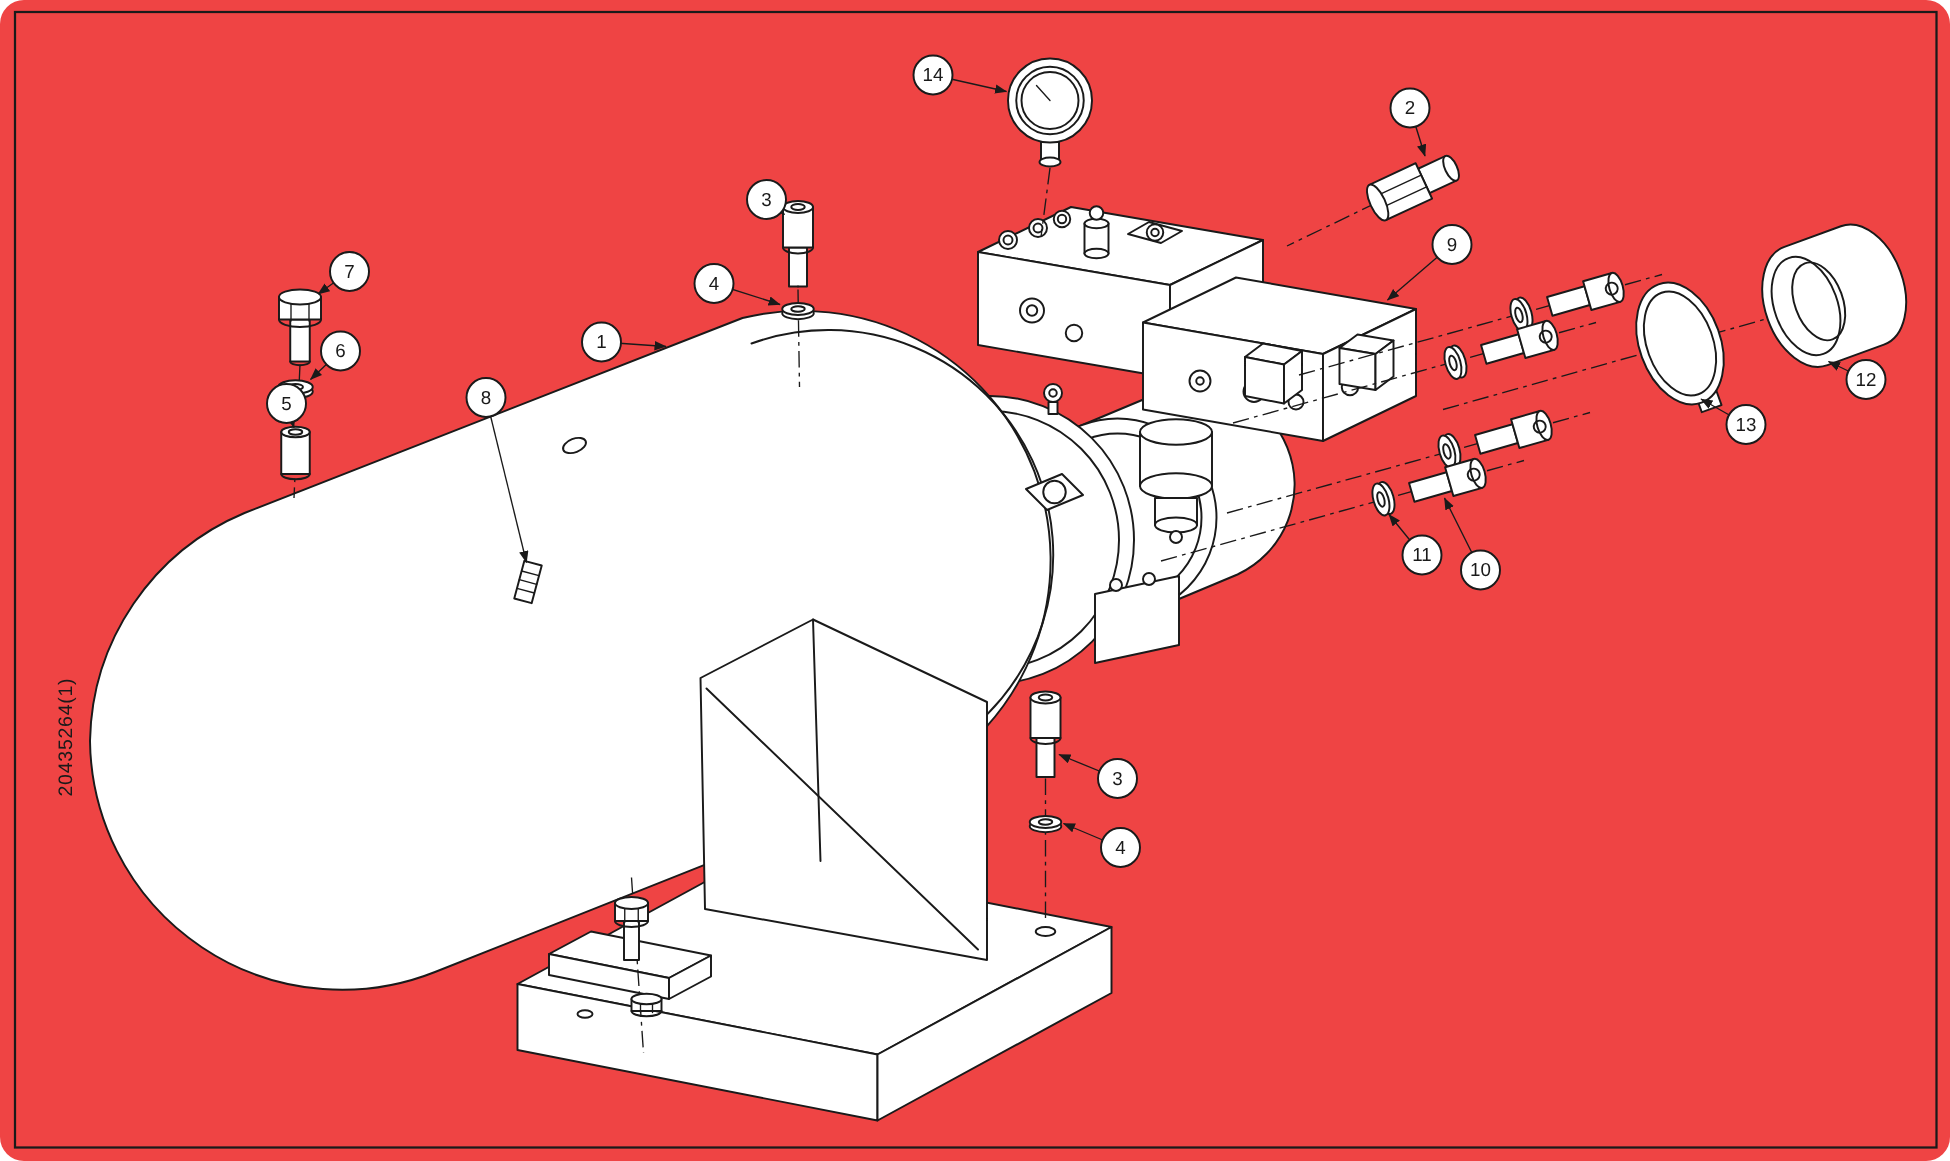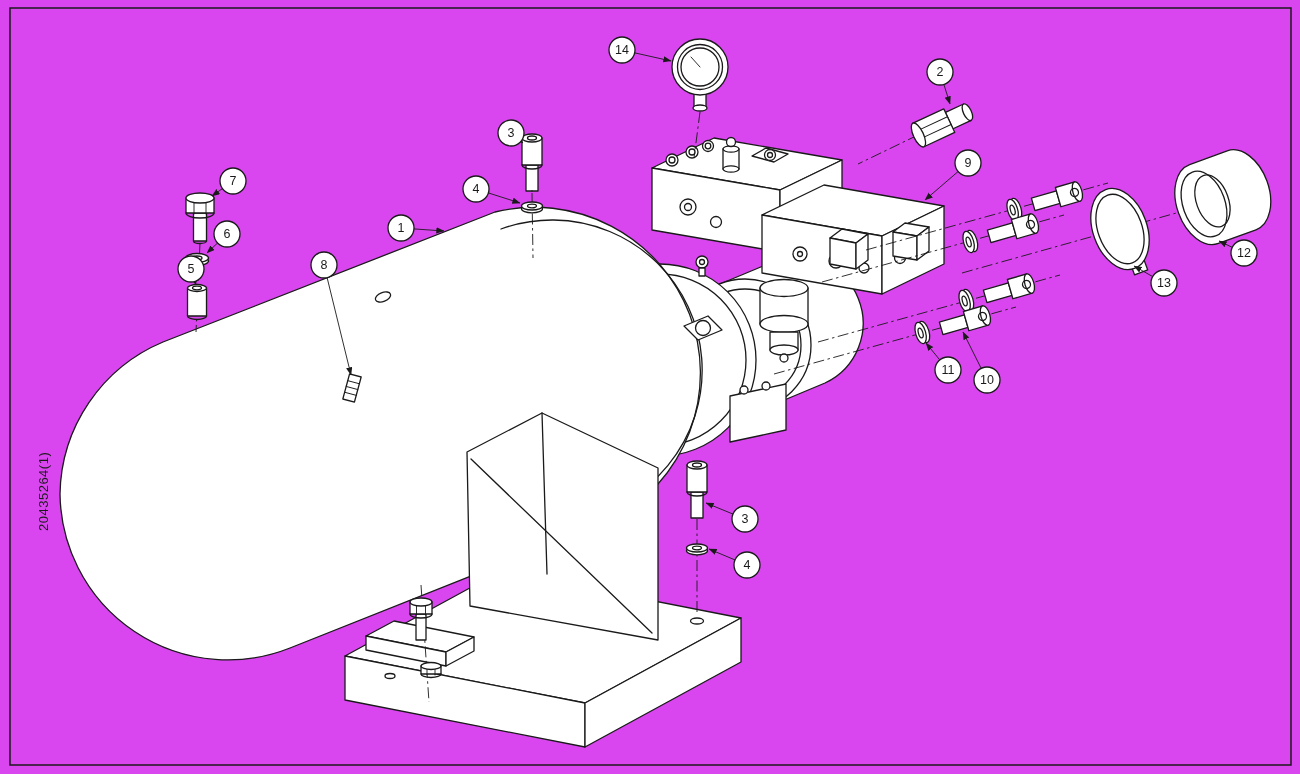--- a/index.html
+++ b/index.html
@@ -1,17 +1,17 @@
 <!DOCTYPE html>
 <html><head>
 <meta charset="utf-8">
 <style>
   html,body{margin:0;padding:0;background:#ffffff;}
-  .sheet{position:relative;width:1300px;height:774px;background:#d946ef;overflow:hidden;
-         font-family:"Liberation Sans",sans-serif;}
+  .sheet{position:relative;width:1300px;height:774px;background:#ef4444;overflow:hidden;
+         font-family:"Liberation Sans",sans-serif;border-radius:16px;}
   svg{display:block;}
   .ink{stroke:#1a1a1a;}
   .part{stroke:#1a1a1a;fill:none;stroke-width:1.3;stroke-linejoin:round;stroke-linecap:round;}
   .wh{fill:#ffffff;}
   .thin{stroke-width:0.9;}
   .cl{stroke:#1a1a1a;stroke-width:0.9;fill:none;stroke-dasharray:11 3.5 2.5 3.5;}
   .callout circle{fill:#ffffff;stroke:#1a1a1a;stroke-width:1.3;}
   .callout text{font-family:"Liberation Sans","DejaVu Sans",sans-serif;font-size:12.5px;
                 text-anchor:middle;fill:#1a1a1a;}
   .leader{stroke:#1a1a1a;stroke-width:0.9;fill:none;}

